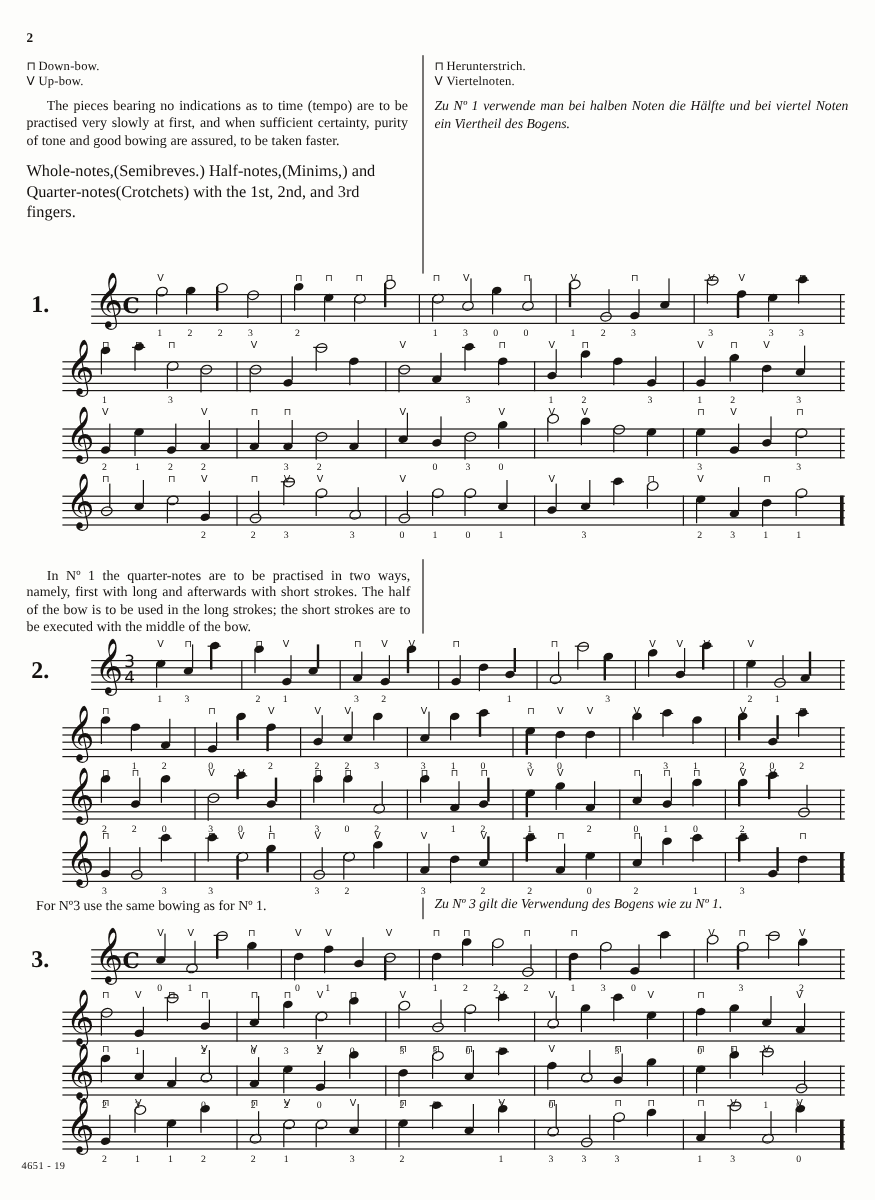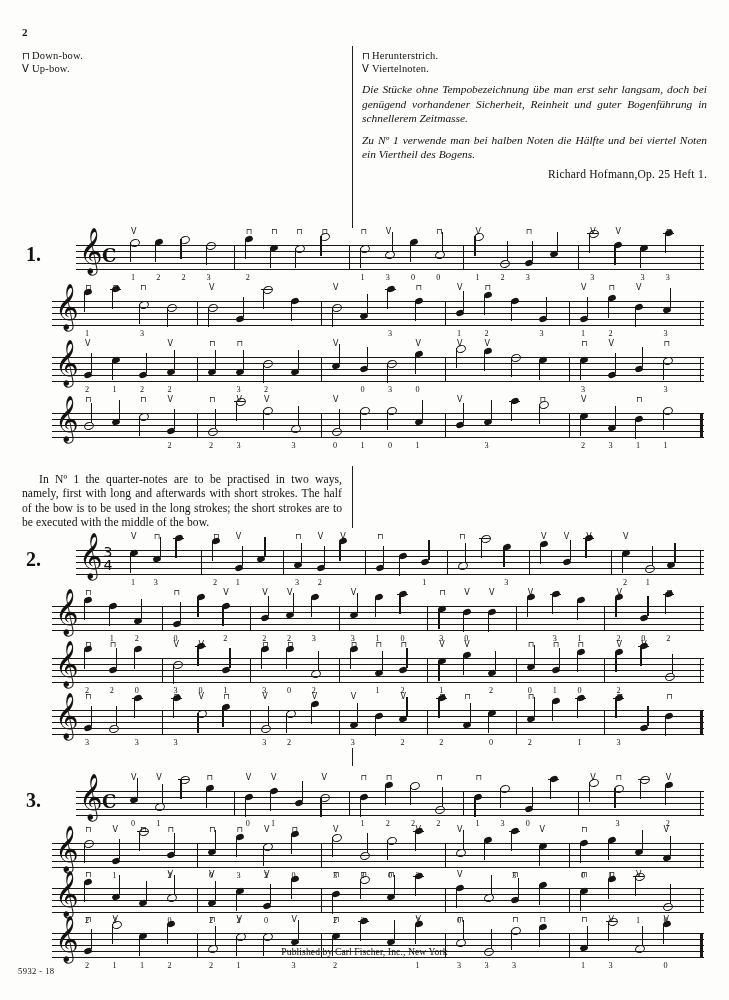--- a/index.html
+++ b/index.html
@@ -245,32 +245,32 @@
 
 <div class="page">
 
   <div class="page-number">2</div>
 
   <div class="col-left">
     <div class="bow-legend">
       <div><span class="bow-sym">⊓</span><span>Down-bow.</span></div>
       <div><span class="bow-sym">V</span><span>Up-bow.</span></div>
     </div>
+    <div class="para ind">The pieces bearing no indications as to time (tempo) are to be practised very slowly at first, and when sufficient certainty, purity of tone and good bowing are assured, to be taken faster.</div>
+    <div class="head-en">Whole-notes,(Semibreves.) Half-notes,(Minims,) and Quarter-notes(Crotchets) with the 1st, 2nd, and 3rd fingers.</div>
   </div>
 
   <div class="divider-v"></div>
 
   <div class="col-right">
     <div class="bow-legend">
       <div><span class="bow-sym">⊓</span><span>Herunterstrich.</span></div>
       <div><span class="bow-sym">V</span><span>Viertelnoten.</span></div>
     </div>
-    <div class="para-de">Die Stücke ohne Tempobezeichnung übe man erst sehr langsam, doch bei genügend vorhandener Sicherheit, Reinheit und guter Bogenführung in schnellerem Zeitmasse.</div>
     <div class="para-de">Zu Nº 1 verwende man bei halben Noten die Hälfte und bei viertel Noten ein Viertheil des Bogens.</div>
-    <div class="byline">Richard Hofmann,Op. 25 Heft 1.</div>
   </div>
 
   <div class="ex-num" style="left:26px; top:243px;">1.</div>
 
   <div class="system indent" id="sys1a" style="top:238px;">
       <div class="staff">
         <div class="sline l1"></div>
         <div class="sline l2"></div>
         <div class="sline l3"></div>
         <div class="sline l4"></div>
@@ -955,21 +955,23 @@
       <div class="bowmark" style="left: 564.429px; top: -10px;">⊓</div>
       <div class="fing" style="left: 564.429px; top: 36px;">3</div>
       <div class="head-q" style="left: 588.286px; top: 22px;"></div>
       <div class="stem" style="left: 595.286px; top: 3px;"></div>
       <div class="head-q" style="left: 613.143px; top: 10px;"></div>
       <div class="stem" style="left: 613.143px; top: 13px;"></div>
       <div class="bowmark" style="left: 614.143px; top: -10px;">⊓</div>
       <div class="barline final" style="left: 648px;"></div>
     </div>
 
+  <div class="mid3-left">For Nº3 use the same bowing as for Nº 1.</div>
   <div class="divider-v3"></div>
+  <div class="mid3-right">Zu Nº 3 gilt die Verwendung des Bogens wie zu Nº 1.</div>
 
   <div class="ex-num" style="left:26px; top:789px;">3.</div>
 
   <div class="system indent" id="sys3a" style="top:784px;">
       <div class="staff">
         <div class="sline l1"></div>
         <div class="sline l2"></div>
         <div class="sline l3"></div>
         <div class="sline l4"></div>
         <div class="sline l5"></div>
@@ -1296,15 +1298,14 @@
       <div class="fing" style="left: 556.5px; top: 36px;">3</div>
       <div class="head-h" style="left: 583px; top: 19px;"></div>
       <div class="stem" style="left: 590px; top: 0px;"></div>
       <div class="head-q" style="left: 610.5px; top: -5px;"></div>
       <div class="stem" style="left: 610.5px; top: -2px;"></div>
       <div class="bowmark" style="left: 611.5px; top: -10px;">V</div>
       <div class="fing" style="left: 611.5px; top: 36px;">0</div>
       <div class="barline final" style="left: 648px;"></div>
     </div>
 
-  <div class="footer">Published by Carl Fischer, Inc., New York</div>
-  <div class="plate">5932 - 18</div>
+  <div class="plate">4651 - 19</div>
 </div>
 
 </body></html>

